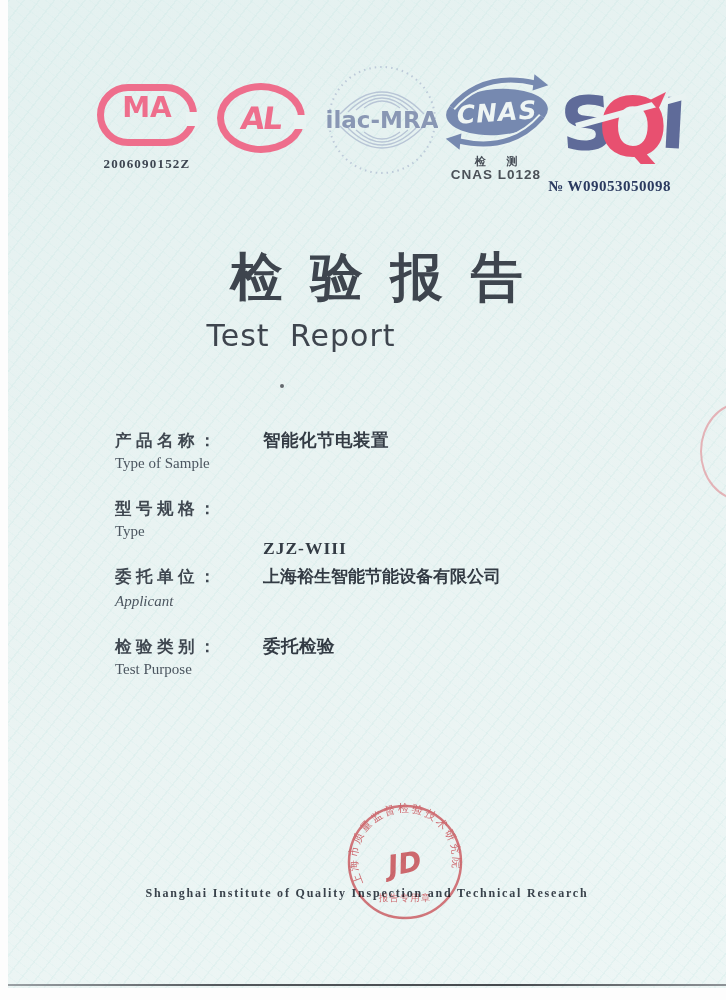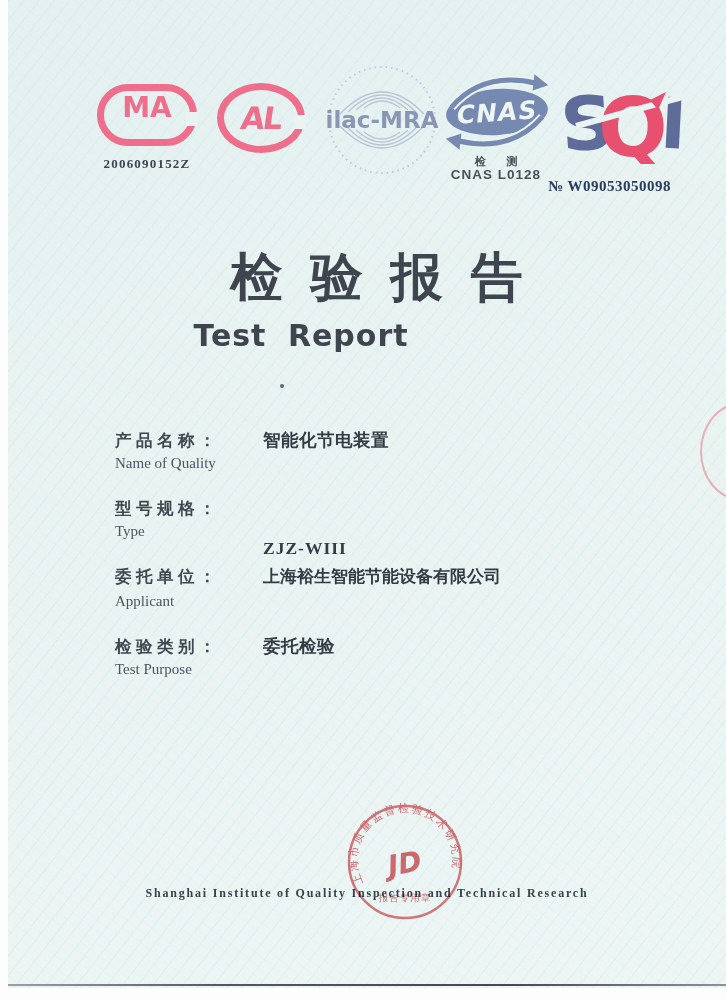--- a/index.html
+++ b/index.html
@@ -27,21 +27,21 @@
   .cnas-cat{left:432px;top:154px;width:112px;font-size:11px;letter-spacing:9px;color:#474e57;
             text-align:center;font-weight:bold;text-indent:9px;font-family:Liberation Serif, serif;}
   .cnas-no{left:428px;top:167px;width:120px;font-size:13.5px;letter-spacing:1px;color:#4b5158;
            text-align:center;font-weight:bold;font-family:"Liberation Sans",sans-serif;}
   .serial{left:540px;top:178px;width:170px;font-size:15px;font-weight:bold;color:#2b3a60;
           letter-spacing:.5px;font-family:"Liberation Serif",serif;}
   
   .title-zh{left:0;top:243px;width:718px;text-align:center;font-family:"DejaVu Sans",sans-serif;
             font-weight:bold;font-size:52px;letter-spacing:5px;color:#3e454e;margin-left:12px;}
   .title-en{left:0;top:318px;width:586px;text-align:center;font-family:"DejaVu Sans",sans-serif;
-            font-weight:bold;font-size:30px;letter-spacing:1px;word-spacing:10px;color:#3e454e;}
+            font-weight:normal;font-size:30px;letter-spacing:1px;word-spacing:10px;color:#3e454e;}
   .title-dot{left:272px;top:384px;width:4px;height:4px;border-radius:50%;background:#4a4f55;opacity:.85;}
   
   .f-label{left:107px;font-size:16.5px;letter-spacing:.2px;font-weight:600;color:#3f4750;}
   .f-value{left:255px;font-size:17.5px;font-weight:600;letter-spacing:.5px;color:#333b44;}
   .f-en{left:107px;font-size:15px;color:#4c5660;}
   .mono-val{font-weight:bold;letter-spacing:1px;}
   
   .inst-zh{left:0;top:856px;width:718px;text-align:center;font-size:25px;font-weight:600;
            letter-spacing:1.5px;color:#39424b;}
   .inst-en{left:0;top:886px;width:718px;text-align:center;font-size:12px;font-weight:bold;
@@ -113,31 +113,31 @@
 
     <div class="abs serial">№ W09053050098</div>
 
     <div class="abs title-zh">检 验 报 告</div>
     <div class="abs title-en">Test Report</div>
     <div class="abs title-dot"></div>
 
     <div>
       <div class="abs f-label" style="top:430px;text-align:center;">产 品 名 称 ：</div>
       <div class="abs f-value" style="top:428px;">智能化节电装置</div>
-      <div class="abs f-en" style="top:455px;">Name of Quality</div>
+      <div class="abs f-en" style="top:455px;">Type of Sample</div>
     </div>
     <div>
       <div class="abs f-label" style="top:498px;">型 号 规 格 ：</div>
       <div class="abs f-value mono-val" style="top:497px;margin-top:41px;">ZJZ-WIII</div>
       <div class="abs f-en" style="top:523px;">Type</div>
     </div>
     <div>
       <div class="abs f-label" style="top:566px;">委 托 单 位 ：</div>
       <div class="abs f-value" style="top:565px;letter-spacing:0;font-size:17px;">上海裕生智能节能设备有限公司</div>
-      <div class="abs f-en" style="top:593px;">Applicant</div>
+      <div class="abs f-en" style="top:593px;font-style:italic;">Applicant</div>
     </div>
     <div>
       <div class="abs f-label" style="top:636px;">检 验 类 别 ：</div>
       <div class="abs f-value" style="top:634px;">委托检验</div>
       <div class="abs f-en" style="top:661px;">Test Purpose</div>
     </div>
 
     <div class="abs inst-en">Shanghai Institute of Quality Inspection and Technical Research</div>
 
     <svg class="abs stamp" width="118" height="118" viewBox="0 0 118 118">

